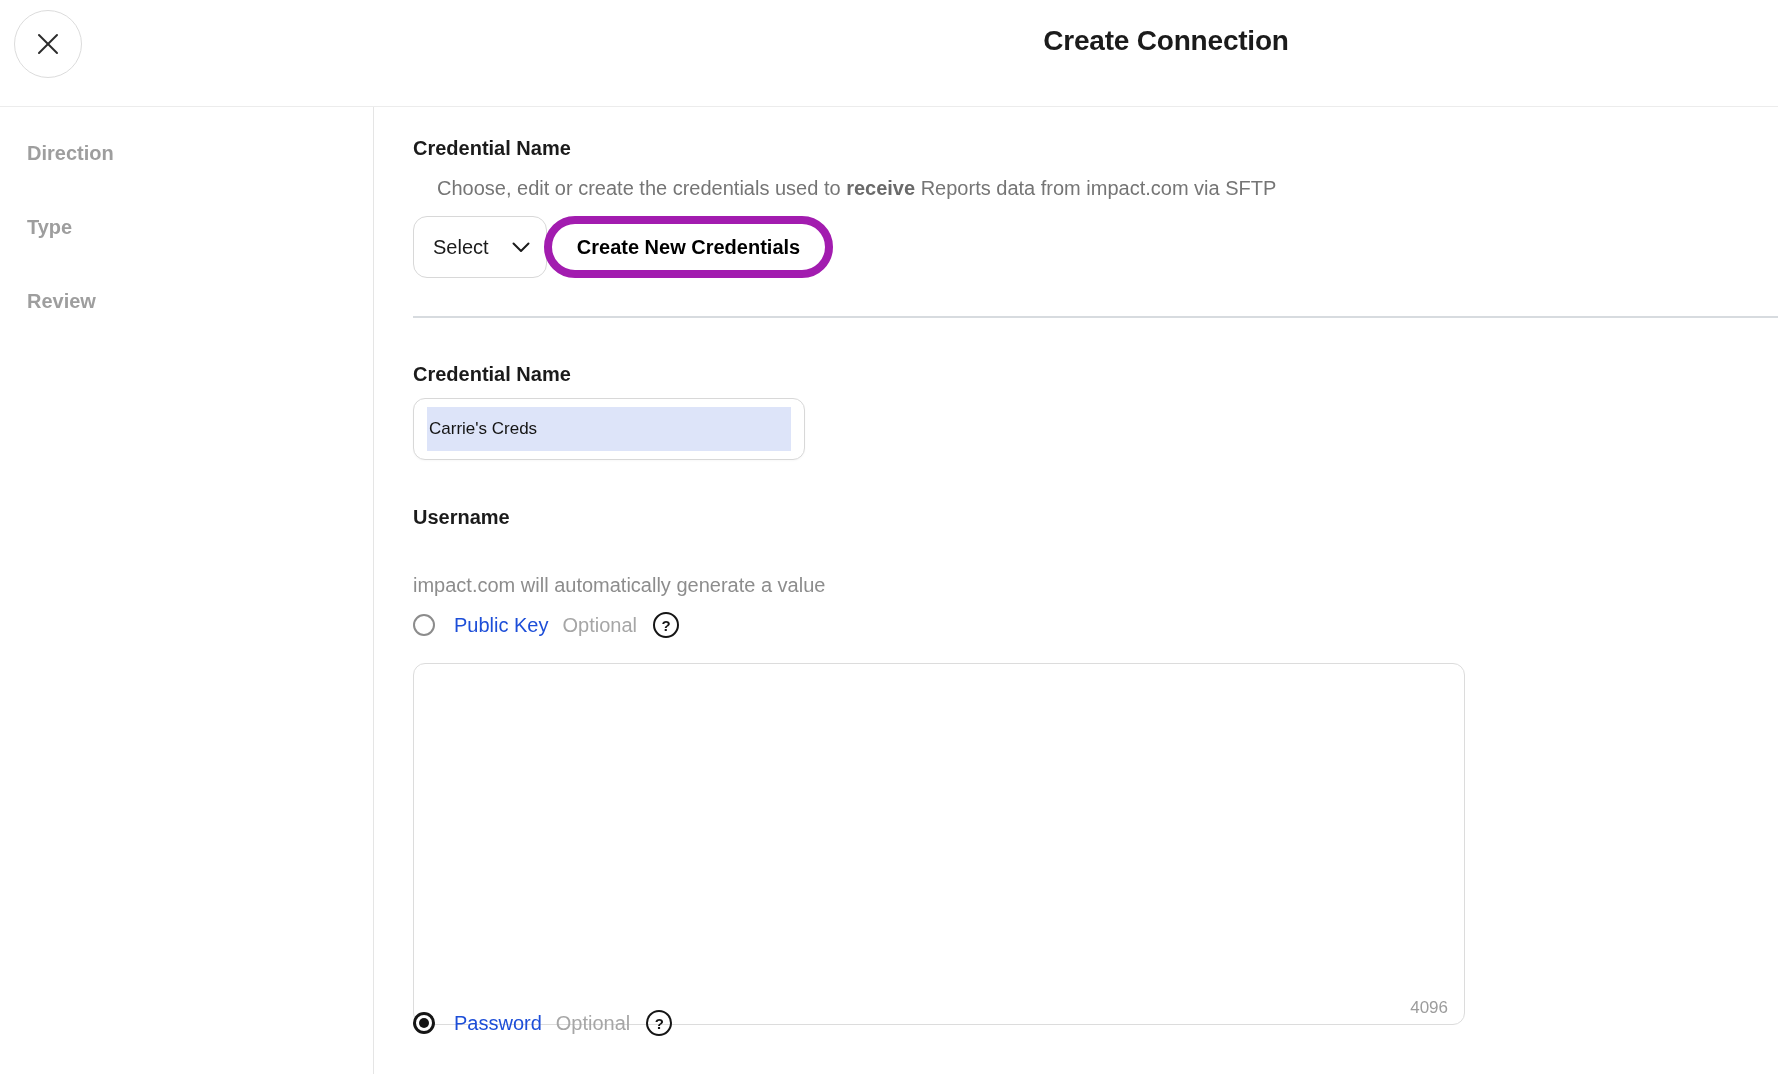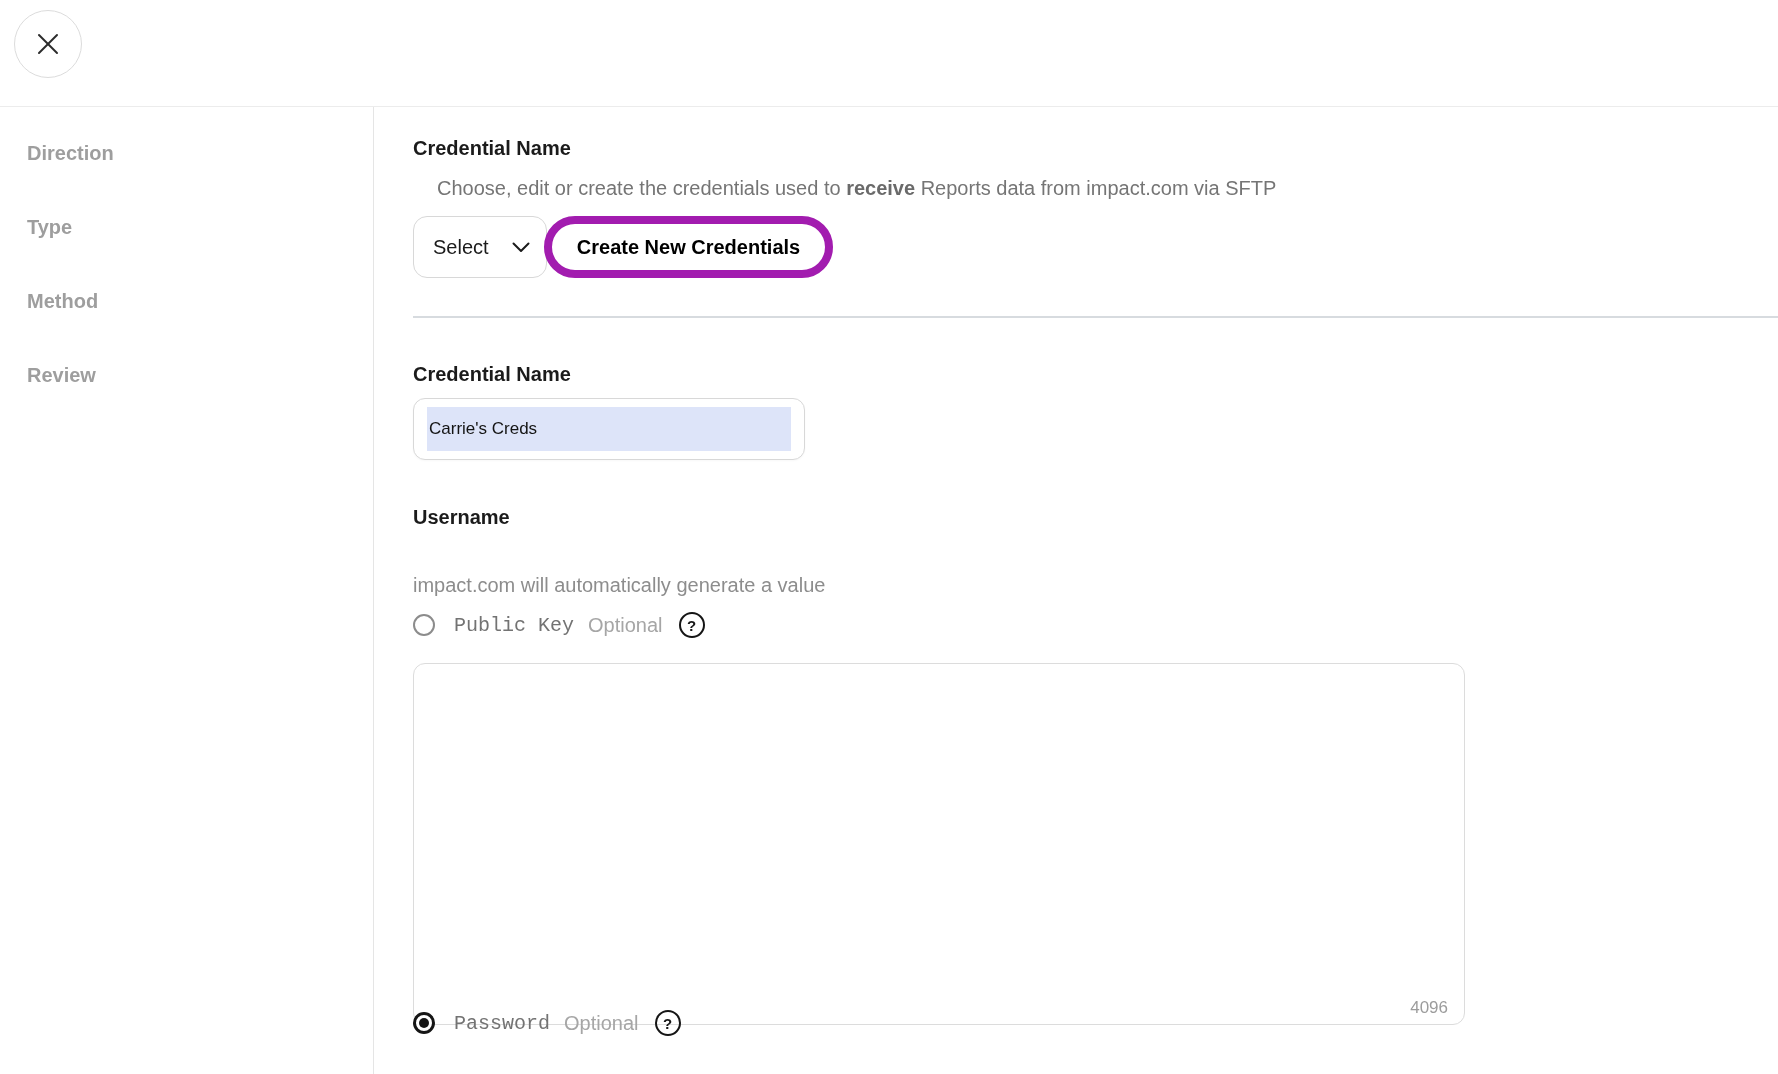--- a/index.html
+++ b/index.html
@@ -90,21 +90,21 @@
   }
   .radio {
     width: 22px; height: 22px; border-radius: 50%; flex: 0 0 auto;
     border: 2.5px solid #8c8c8c; background: #fff; cursor: pointer;
     display: flex; align-items: center; justify-content: center;
   }
   .radio.checked { border: 3px solid #151515; }
   .radio.checked::after {
     content: ""; width: 10px; height: 10px; border-radius: 50%; background: #151515;
   }
-  .radio-label { font-size: 20px; color: #737373; margin-left: 19px; font-family: Liberation Mono, monospace; }
+  .radio-label { font-size: 20px; color: #1d4ed8; margin-left: 19px; }
   .optional-label { font-size: 20px; color: #a6a6a6; margin-left: 14px; }
   .help-icon {
     width: 26px; height: 26px; border-radius: 50%; border: 2px solid #151515;
     margin-left: 16px; display: flex; align-items: center; justify-content: center;
     font-size: 15px; font-weight: 700; color: #151515; cursor: pointer;
   }
 
   .textarea-wrap {
     position: absolute; left: 413px; top: 663px; width: 1052px; height: 362px;
     border: 1.5px solid #dcdcdc; border-radius: 12px; background: #fff;
@@ -123,26 +123,26 @@
 
 <div class="content">
 
   <div class="header">
     <div class="close-btn">
       <svg width="26" height="26" viewBox="0 0 26 26">
         <line x1="4" y1="4" x2="22" y2="22" stroke="#2b2b2b" stroke-width="2" stroke-linecap="round"></line>
         <line x1="22" y1="4" x2="4" y2="22" stroke="#2b2b2b" stroke-width="2" stroke-linecap="round"></line>
       </svg>
     </div>
+    <div class="page-title">Create Connection</div>
   </div>
 
   <div class="sidebar">
     <div class="step-item">Direction</div>
     <div class="step-item">Type</div>
-    <div class="step-item">Method</div>
     <div class="step-item">Review</div>
   </div>
 
   <div class="section-heading" style="top:136px">Credential Name</div>
 
   <div class="description">
     <span>Choose, edit or create the credentials used to </span><b>receive</b><span> Reports data from impact.com via SFTP</span>
   </div>
 
   <div class="select-btn">

